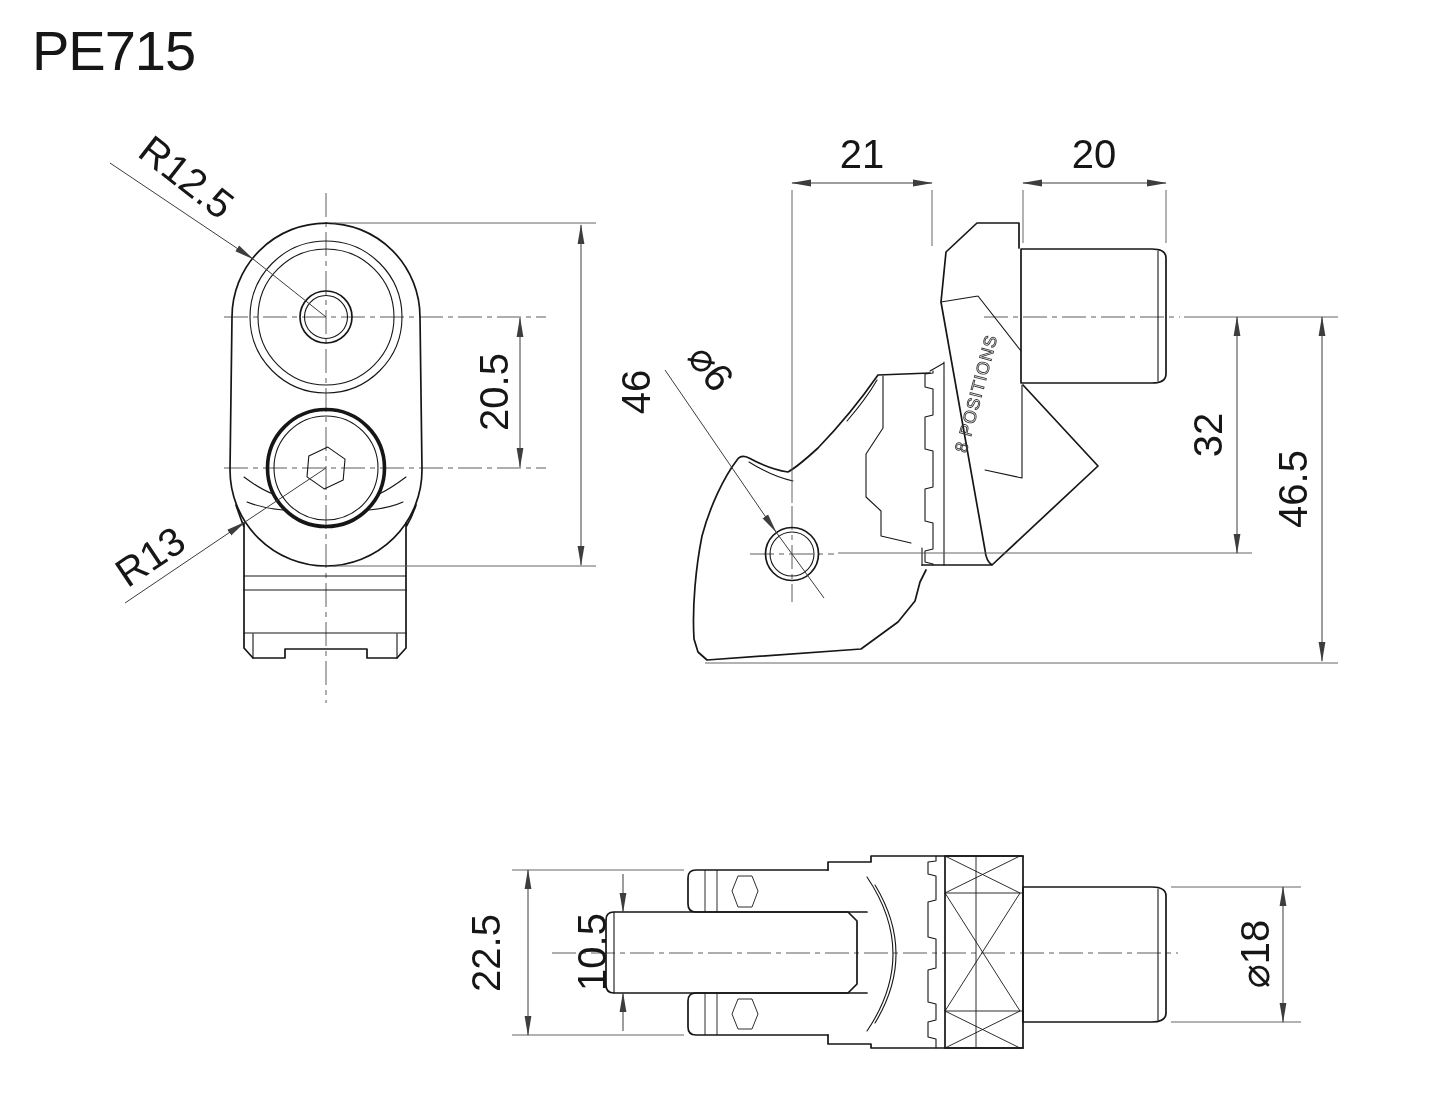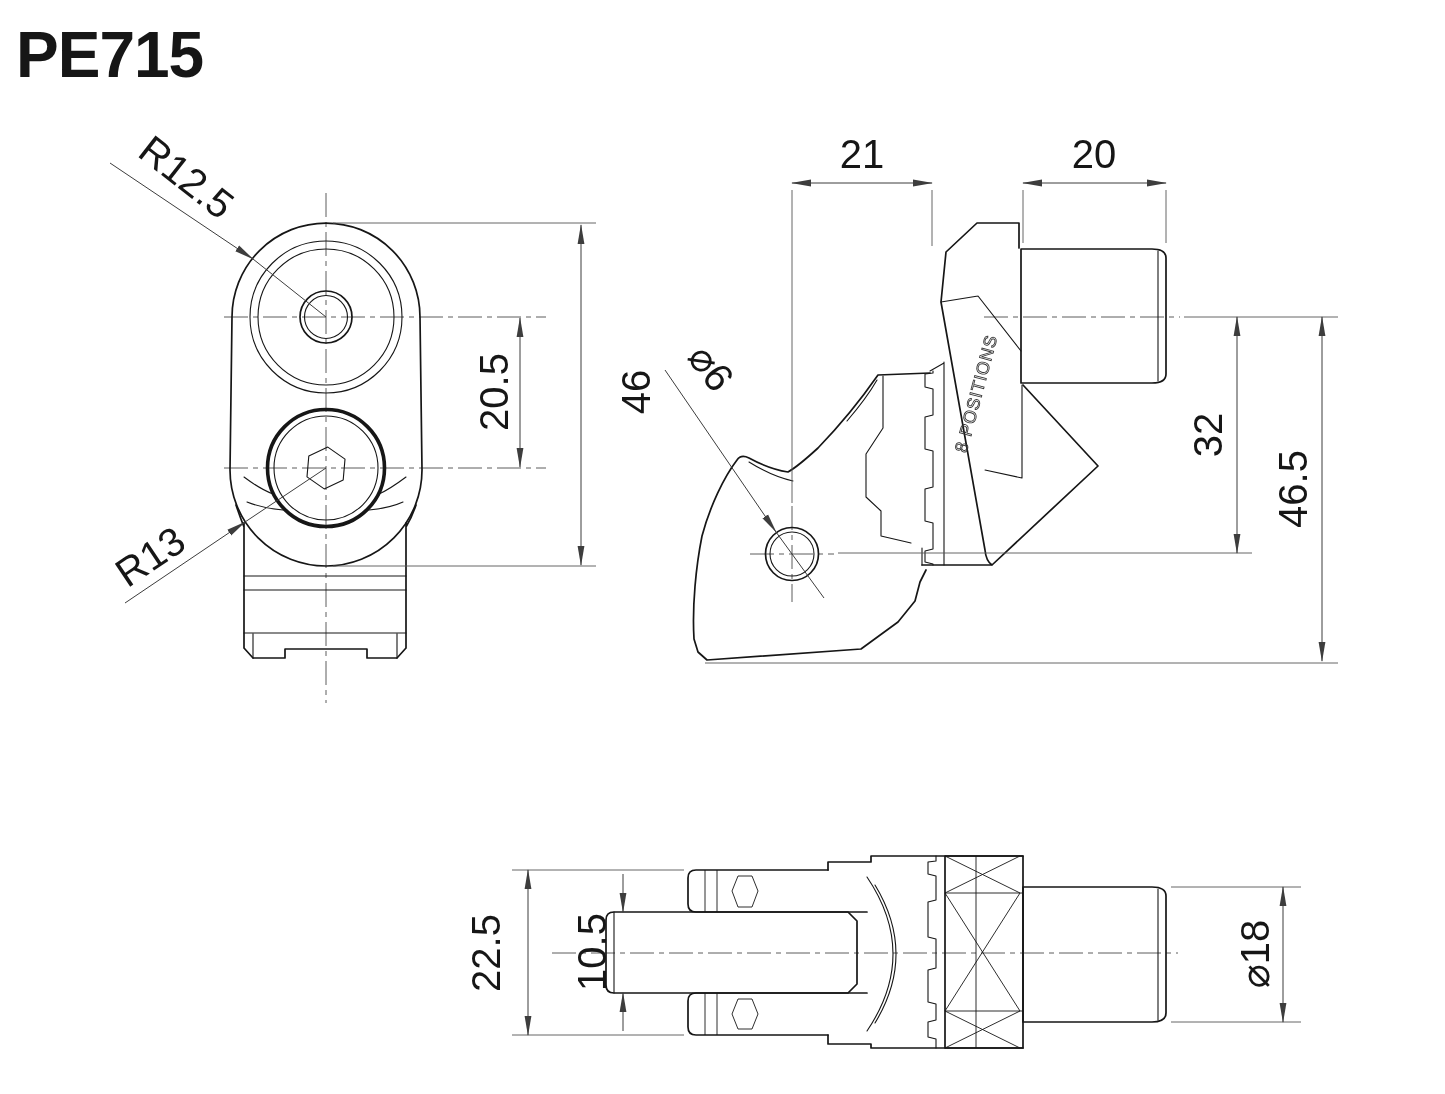--- a/index.html
+++ b/index.html
@@ -6,22 +6,22 @@
     --line:#161616;
     --dimension:#3d3d3d;
     --background:#ffffff;
   }
   html,body{margin:0;padding:0;background:var(--background);}
   .sheet{
     position:relative;width:1445px;height:1094px;background:var(--background);
     font-family:"Liberation Sans",sans-serif;overflow:hidden;
   }
   .part-title{
-    position:absolute;left:16px;top:18px;
-    font-size:64px;font-weight:700;letter-spacing:-1px;color:var(--line);
+    position:absolute;left:32px;top:18px;
+    font-size:56px;font-weight:400;letter-spacing:-1px;color:var(--line);
   }
   svg{position:absolute;left:0;top:0;}
   
   .ol{fill:none;stroke:var(--line);stroke-width:1.7;stroke-linejoin:round;stroke-linecap:round;}
   .ml{fill:none;stroke:var(--line);stroke-width:1.1;stroke-linejoin:round;stroke-linecap:round;}
   .tl{fill:none;stroke:var(--line);stroke-width:0.9;stroke-linejoin:round;}
   .thick{fill:none;stroke:var(--line);stroke-width:3.6;}
   
   .dim{fill:none;stroke:var(--dimension);stroke-width:1;}
   .ext{fill:none;stroke:#555;stroke-width:0.9;}

